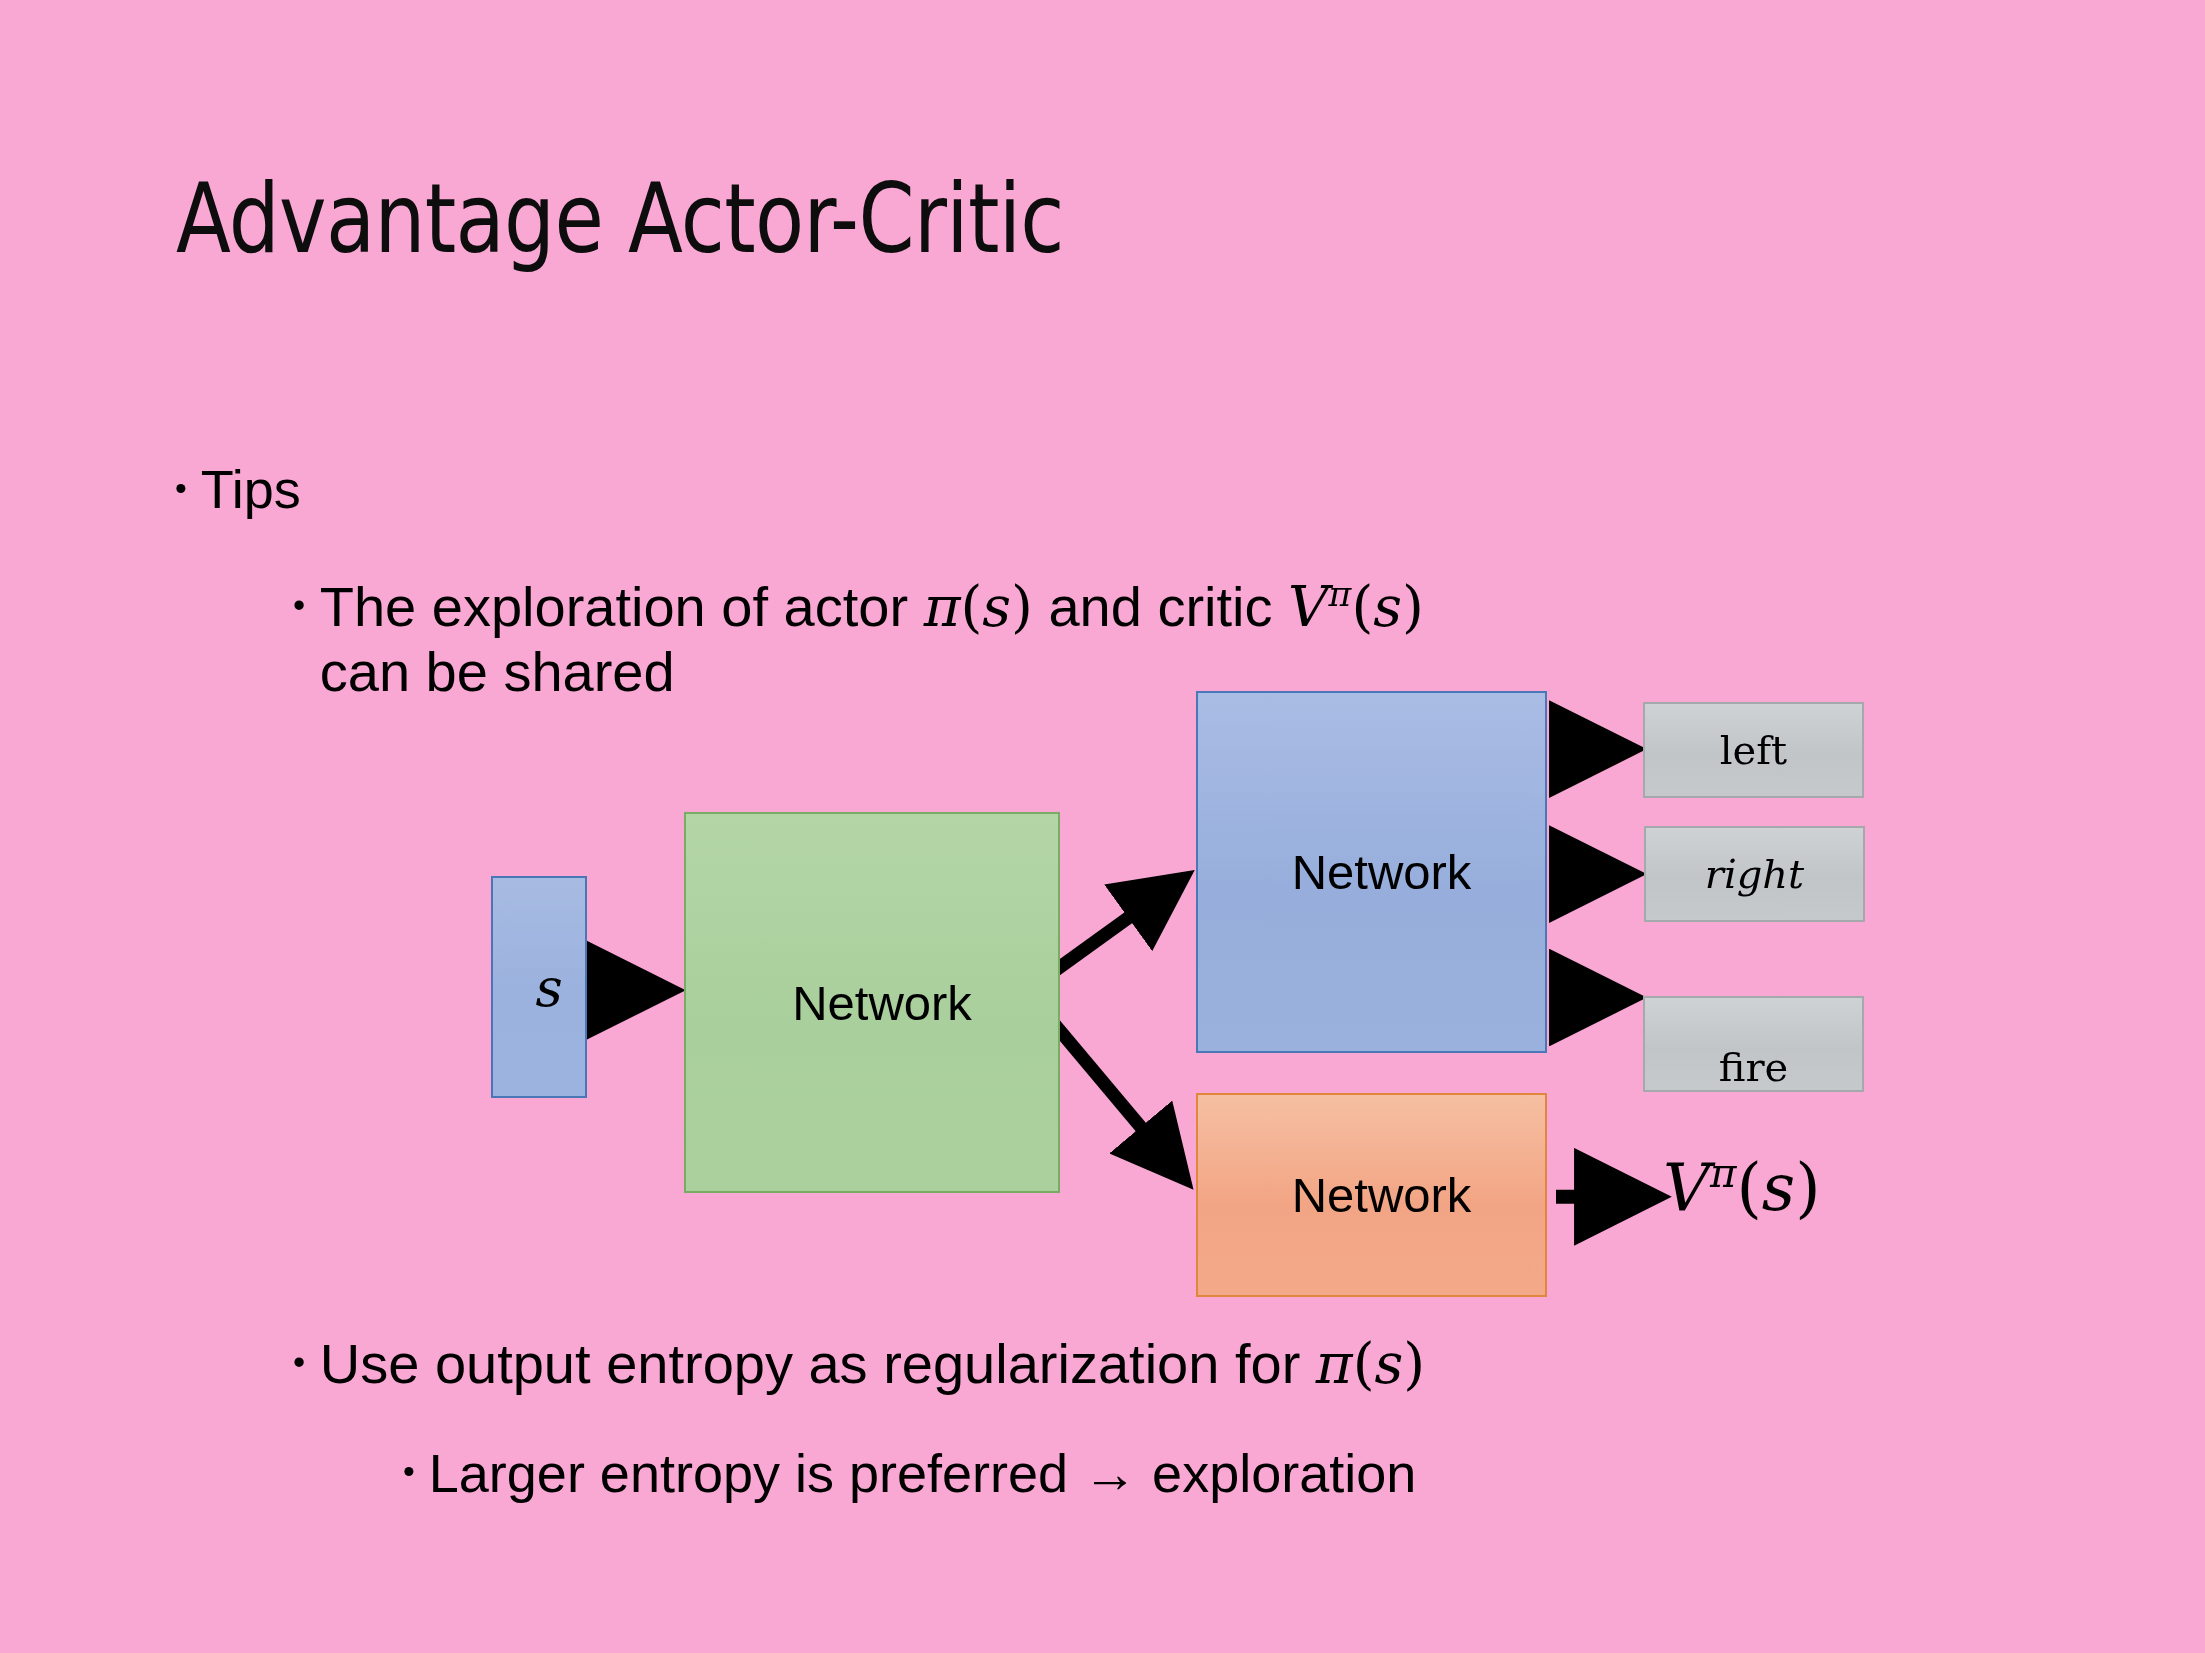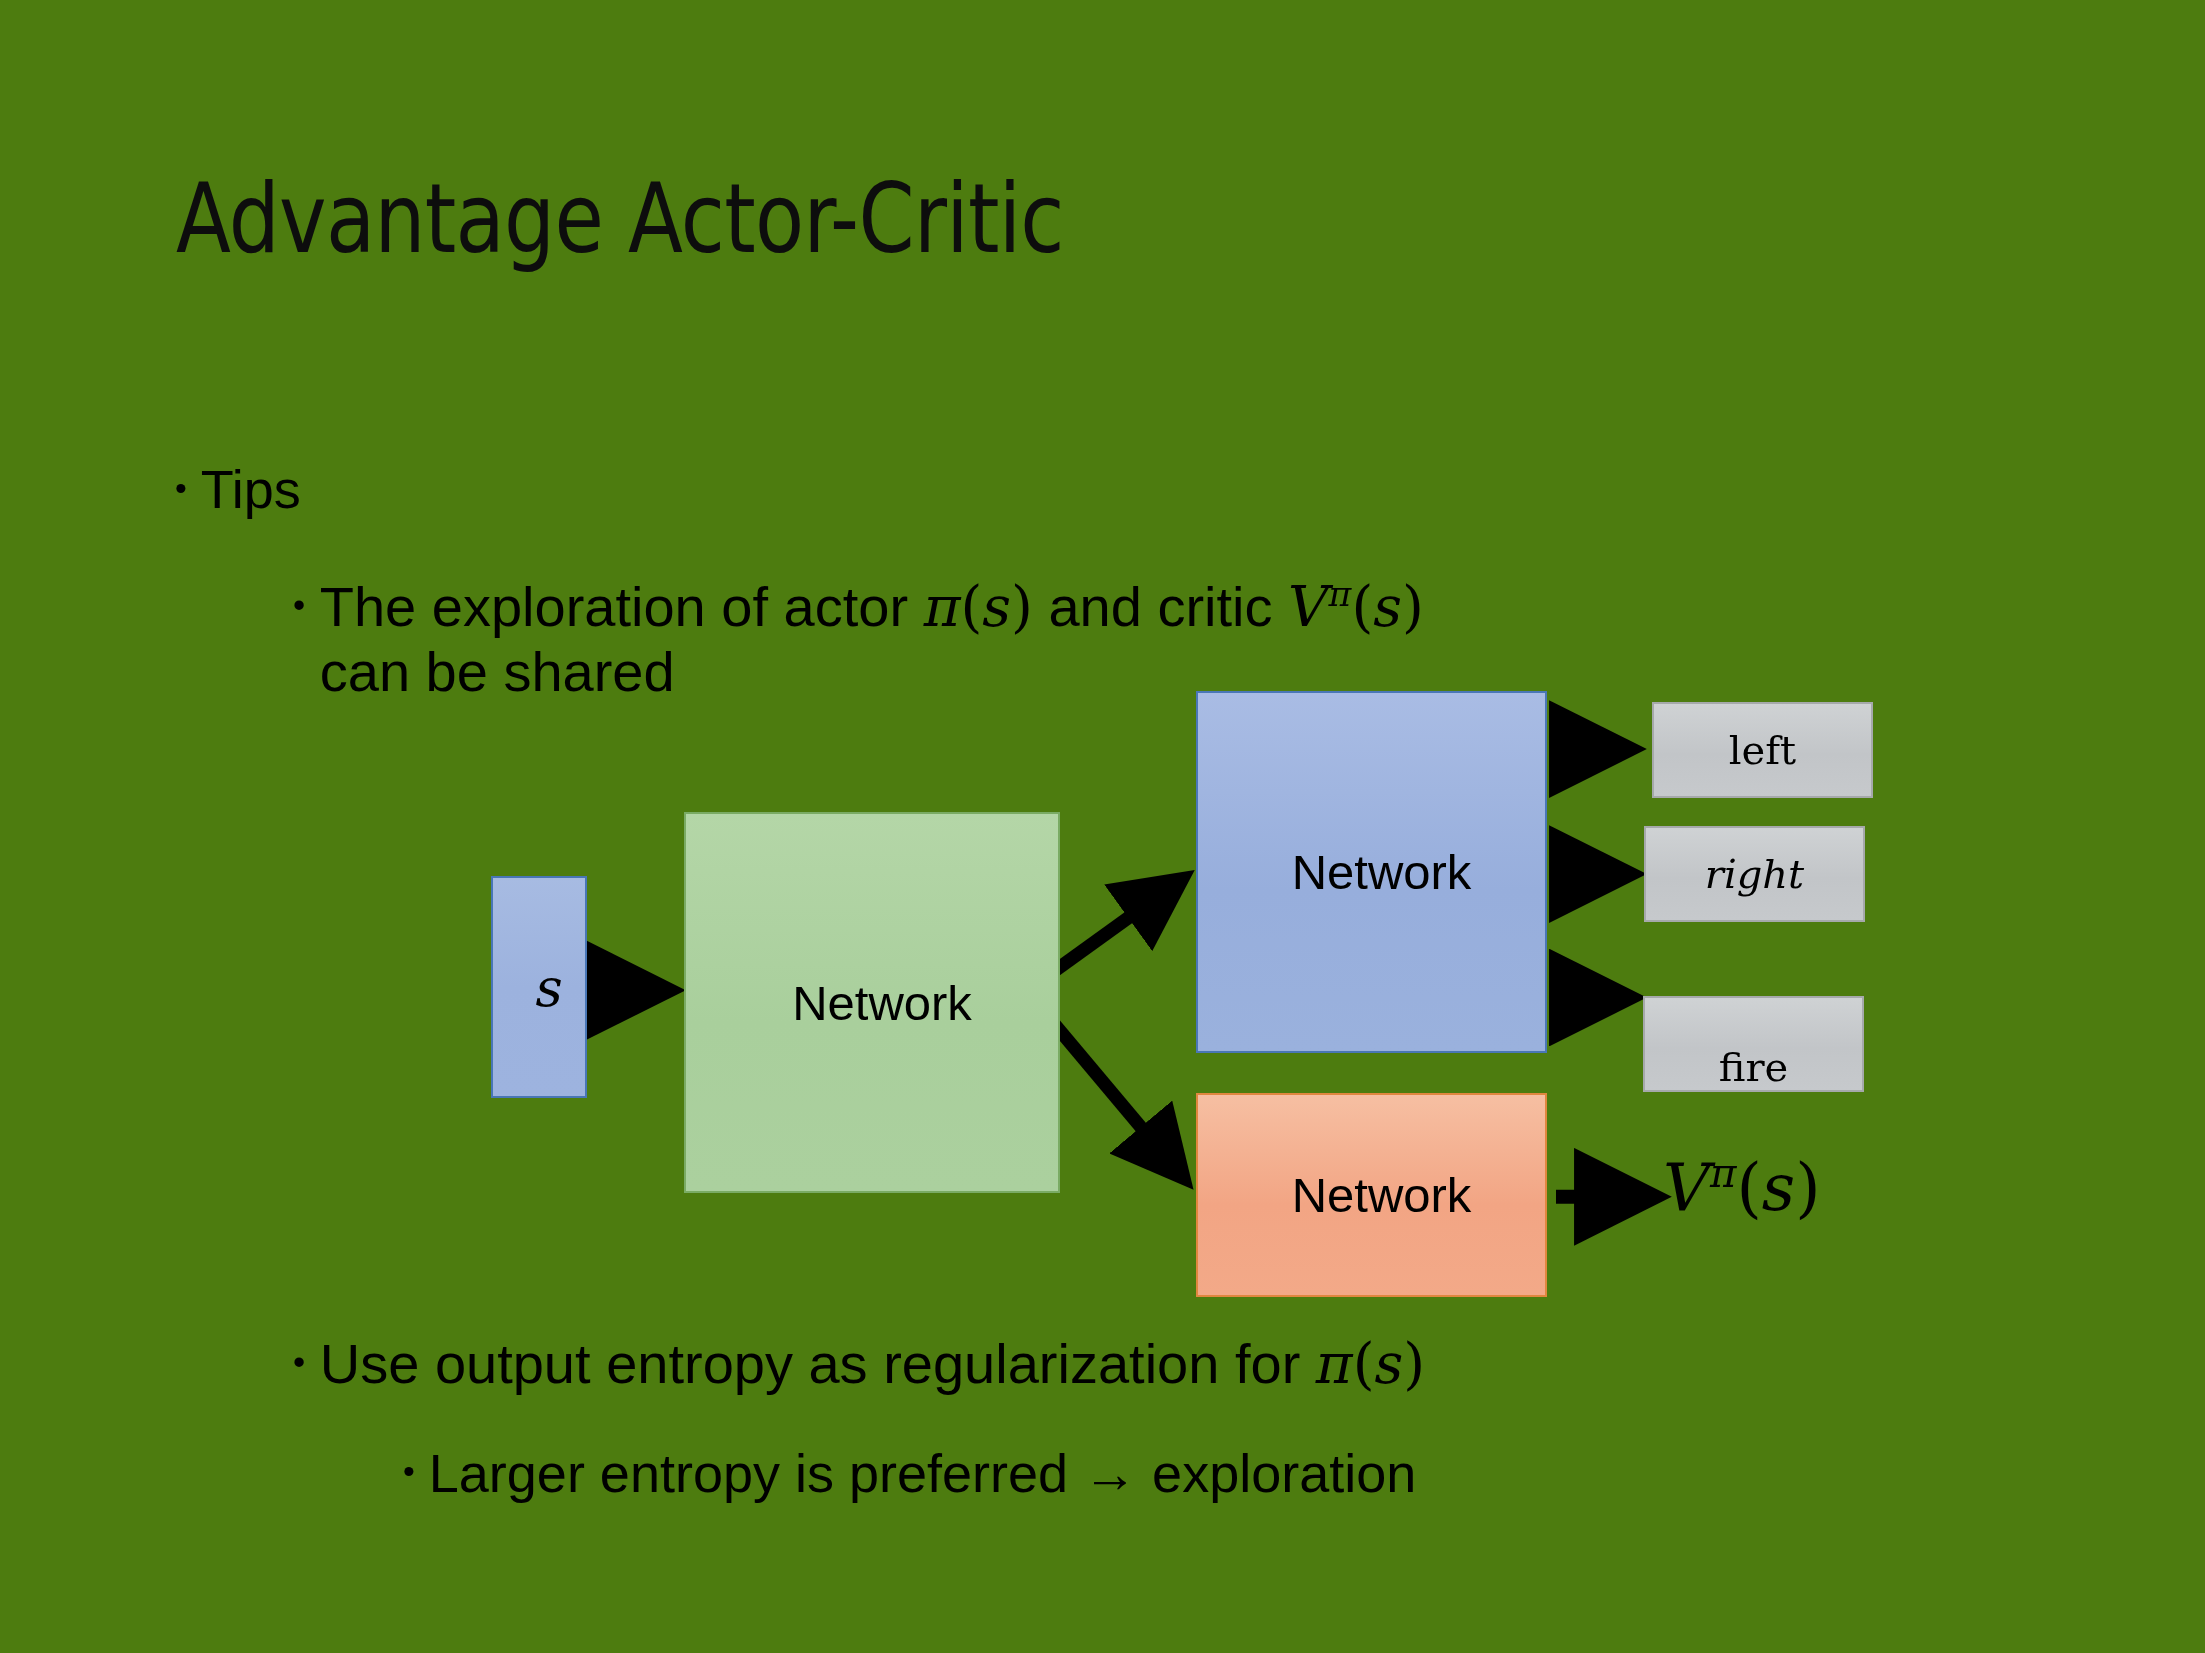--- a/index.html
+++ b/index.html
@@ -14,21 +14,21 @@
     overflow: hidden;
     font-family: "Liberation Sans", sans-serif;
     color: #000000;
   }
 
   #slide {
     position: absolute;
     left: 0; top: 0;
     width: 2205px;
     height: 1654px;
-    background: #4d7c0f;
+    background: #f9a8d4;
   }
 
   
   #slide-title {
     position: absolute;
     left: 176px;
     top: 168px;
     width: 1838px;
     font-family: "DejaVu Sans Condensed", "Liberation Sans Narrow", "Liberation Sans", sans-serif;
     font-weight: 300;
@@ -185,21 +185,21 @@
     align-items: center;
     justify-content: center;
     width: 221px;
     height: 96px;
     background: linear-gradient(to bottom, #cfd2d4 0%, #c2c5c8 55%, #c6c9cc 100%);
     border: 2.2px solid #a6a9ab;
     font-family: "DejaVu Serif", "Liberation Serif", serif;
     font-size: 40px;
     color: #000000;
   }
-  #out-left  { left: 1643px; top: 702px; margin-left: 9px; }
+  #out-left  { left: 1643px; top: 702px; }
   #out-right { left: 1644px; top: 826px; font-style: italic; }
   #out-fire  { left: 1643px; top: 996px; align-items: flex-end; }
 
   #vpi-label {
     position: absolute;
     left: 1663px;
     top: 1150px;
     font-size: 65px;
     white-space: nowrap;
     color: #000000;

